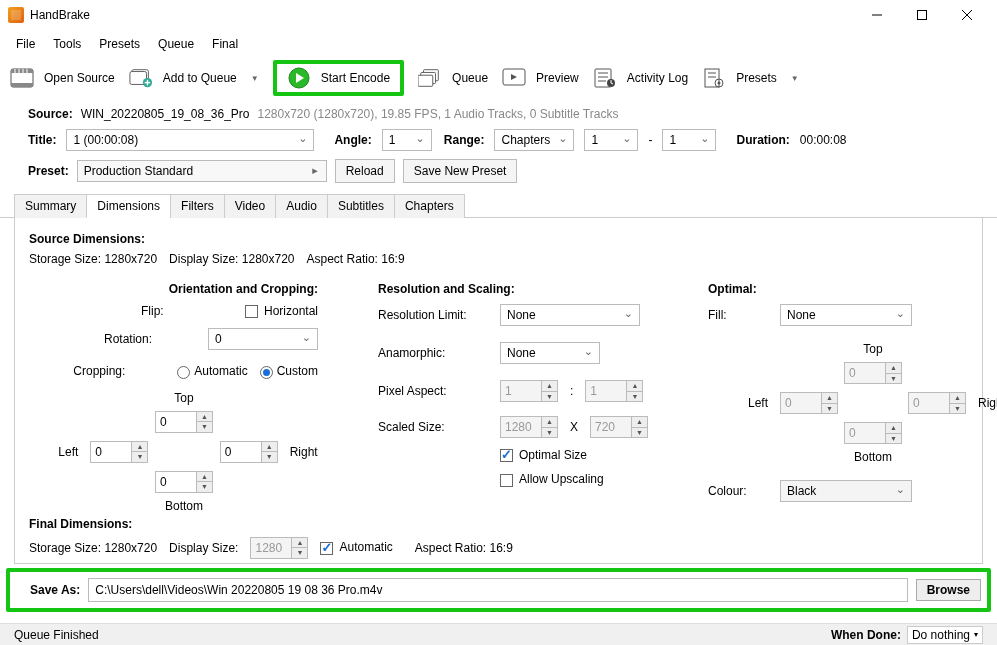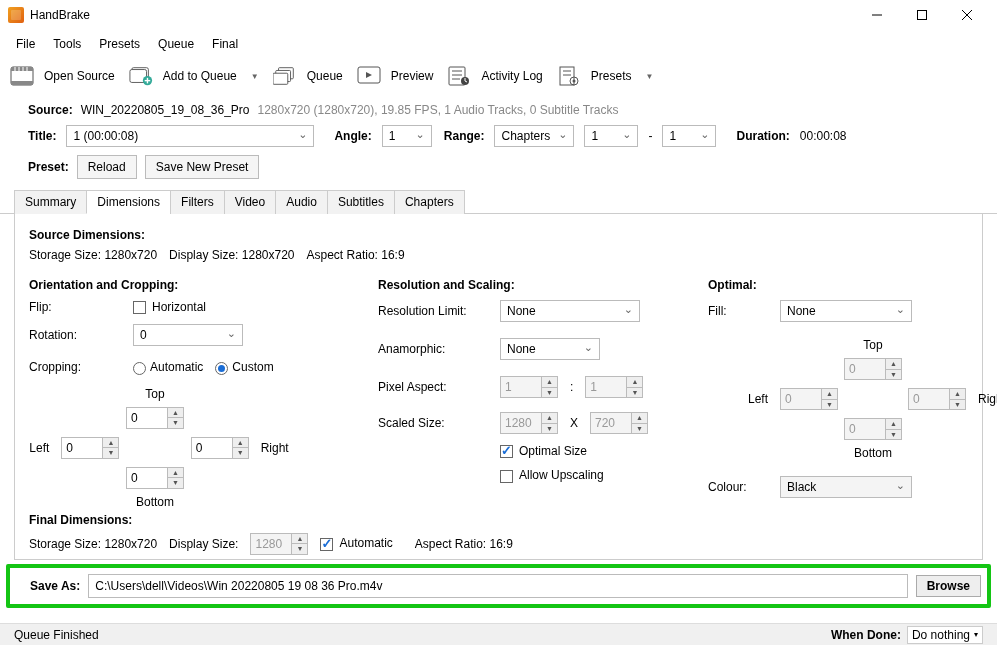--- a/index.html
+++ b/index.html
@@ -137,20 +137,29 @@
           <rect x="3" y="1" width="18" height="14" rx="2" fill="none" stroke="#555"></rect>
           <rect x="1" y="3" width="18" height="14" rx="2" fill="#fff" stroke="#555"></rect>
           <circle cx="20" cy="15" r="5" fill="#3a9"></circle>
           <line x1="20" y1="12" x2="20" y2="18" stroke="#fff" stroke-width="1.5"></line>
           <line x1="17" y1="15" x2="23" y2="15" stroke="#fff" stroke-width="1.5"></line>
         </svg>
       </span>
     <span class="tlabel">Add to Queue</span>
     <span class="drop-arrow">▼</span>
   </div>
+  <div class="tbtn hl-green hl-start">
+    <span class="ticon">
+        <svg width="22" height="22" viewBox="0 0 22 22">
+          <circle cx="11" cy="11" r="10" fill="#28b828" stroke="#1a8a1a"></circle>
+          <polygon points="8,6 8,16 16,11" fill="#fff"></polygon>
+        </svg>
+      </span>
+    <span class="tlabel">Start Encode</span>
+  </div>
   <div class="tbtn">
     <span class="ticon">
         <svg width="26" height="20" viewBox="0 0 26 20">
           <rect x="6" y="1" width="16" height="12" rx="1" fill="none" stroke="#555"></rect>
           <rect x="3" y="4" width="16" height="12" rx="1" fill="#fff" stroke="#555"></rect>
           <rect x="0" y="7" width="16" height="12" rx="1" fill="#fff" stroke="#555"></rect>
         </svg>
       </span>
     <span class="tlabel">Queue</span>
   </div>
@@ -217,20 +226,23 @@
   <span>-</span>
   <span class="sel" style="width:54px;">
       <span>1</span>
     </span>
   <span class="lbl" style="margin-left:10px;">Duration:</span>
   <span>00:00:08</span>
 </div>
 
 <div class="inforow">
   <span class="lbl">Preset:</span>
+  <span class="sel presetsel">
+      <span>Production Standard</span>
+    </span>
   <span class="btn">Reload</span>
   <span class="btn">Save New Preset</span>
 </div>
 
 <div class="tabs">
   <div class="tab">Summary</div>
   <div class="tab active">Dimensions</div>
   <div class="tab">Filters</div>
   <div class="tab">Video</div>
   <div class="tab">Audio</div>
@@ -241,21 +253,21 @@
 <div class="panel">
   <div class="section-title">Source Dimensions:</div>
   <div class="row">
     <span>Storage Size: 1280x720</span>
     <span>Display Size: 1280x720</span>
     <span>Aspect Ratio: 16:9</span>
   </div>
 
   <div class="cols" style="margin-top:6px;">
 
-    <div class="col" style="width:290px;">
+    <div class="col" style="width:290px;align-items:flex-end;">
       <div class="section-title">Orientation and Cropping:</div>
       <div class="row">
           <span class="flabel">Flip:</span>
         <span><span class="chk"></span><span>Horizontal</span></span>
       </div>
       <div class="row">
           <span class="flabel">Rotation:</span>
         <span class="sel" style="width:110px;">
             <span>0</span>
           </span>

